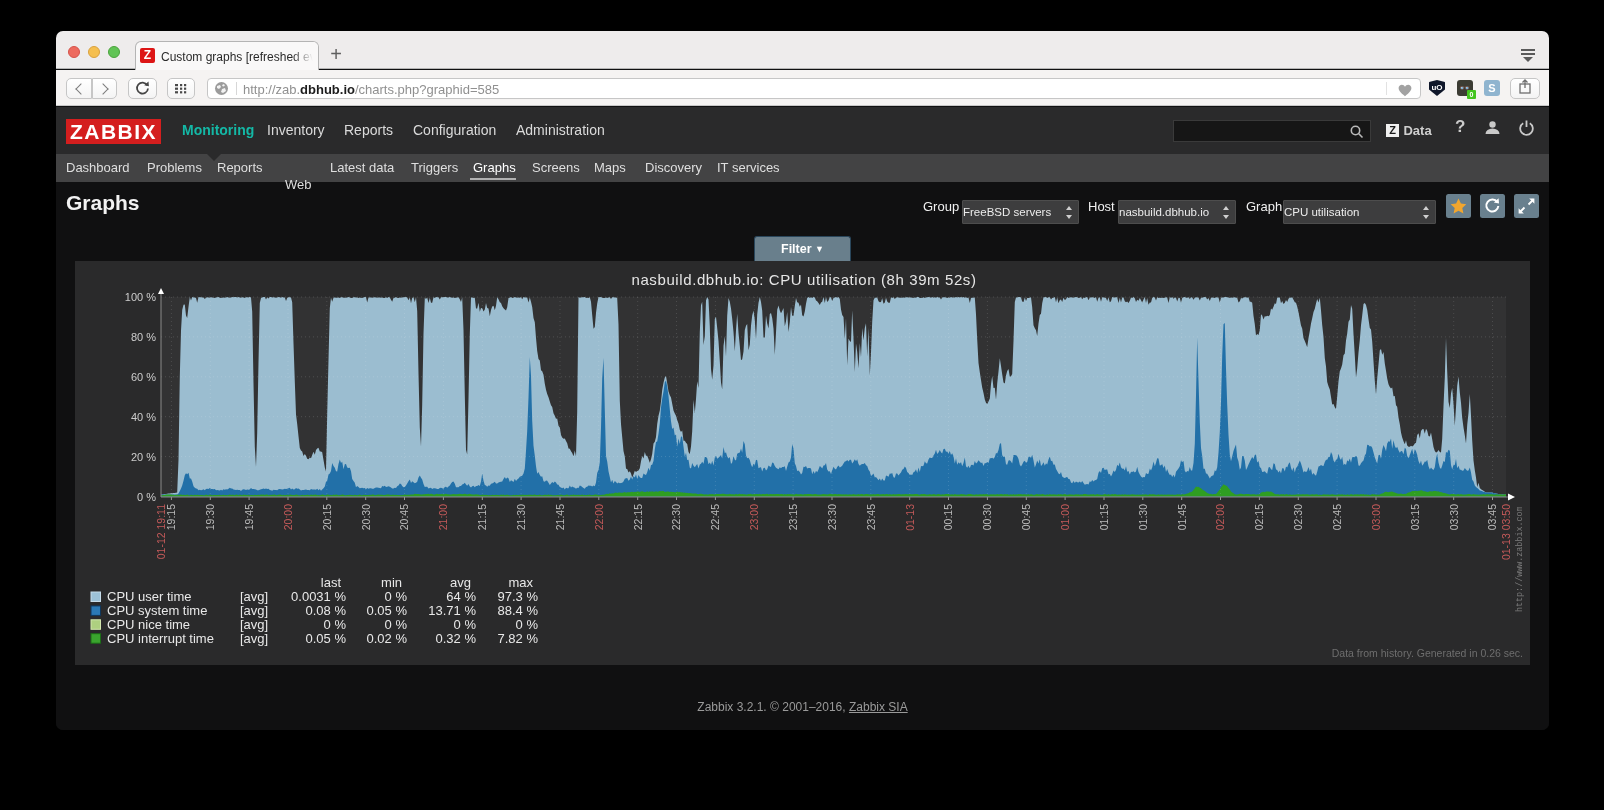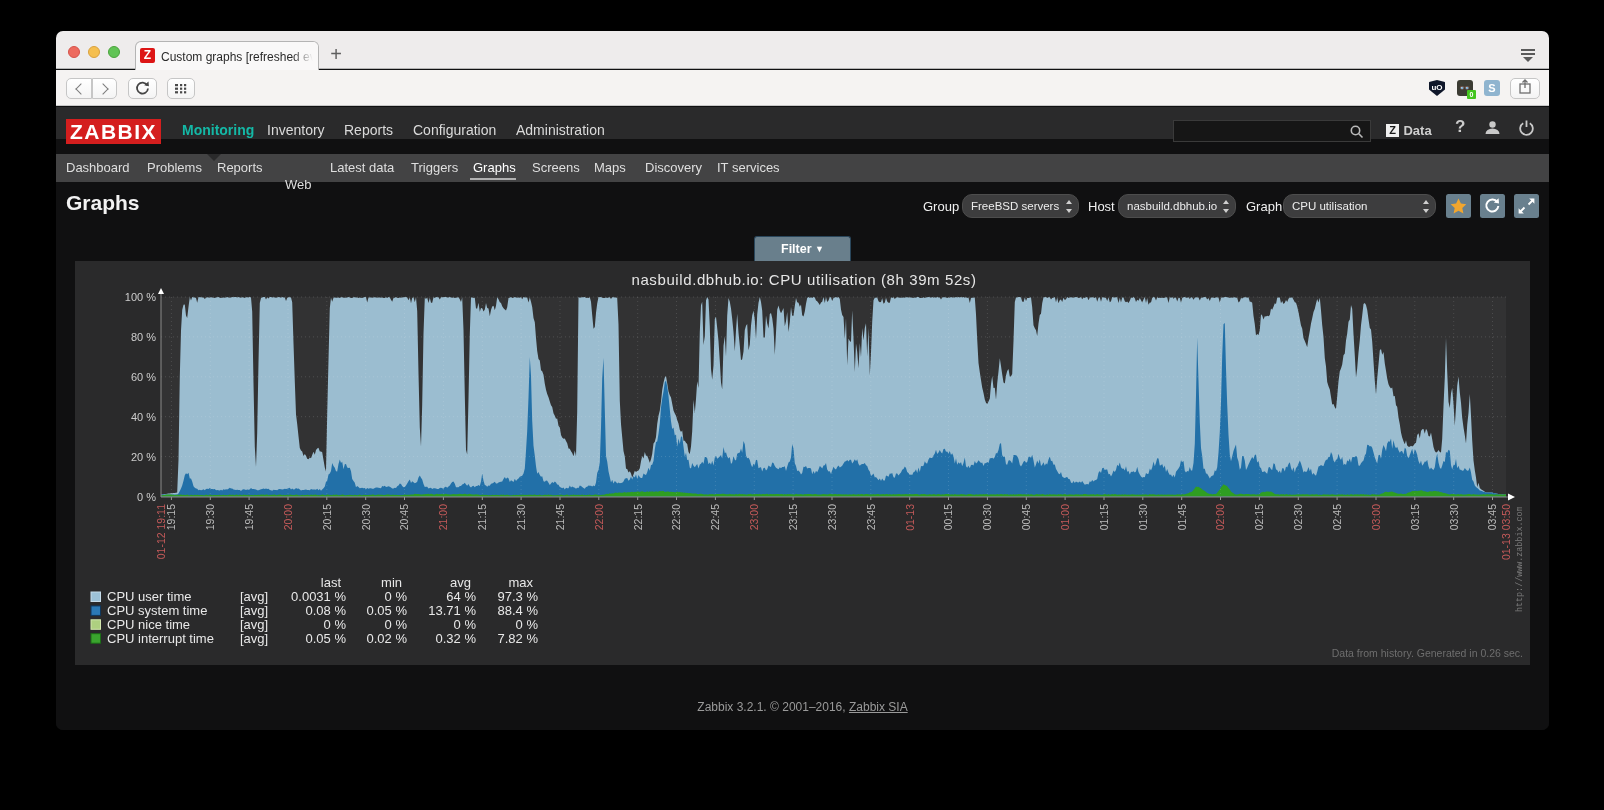--- a/index.html
+++ b/index.html
@@ -58,41 +58,41 @@
 .ext { position:absolute; top:10px; width:16px; height:16px; font-size:11px;
   text-align:center; line-height:16px; border-radius:3px; }
 #ext1 { left:1373px; background:#0f172a; color:#fff;
   clip-path:polygon(50% 0, 100% 12%, 100% 60%, 50% 100%, 0 60%, 0 12%); font-size:8px; font-weight:bold; line-height:15px; }
 #ext2 { left:1401px; background:#3c3c34; color:#7fe050; font-size:9px; font-weight:bold; }
 #ext2 .badge { position:absolute; right:-3px; bottom:-3px; width:9px; height:9px;
   background:#44c520; color:#fff; font-size:7px; line-height:9px; border-radius:1px; }
 #ext3 { left:1428px; background:#8fb4cf; color:#fff; font-weight:bold; font-size:11px; }
 
 #zpage { position:absolute; left:0; top:76px; width:100%; height:623px; background:#101011; }
-#zhead { position:absolute; left:0; top:0; width:100%; height:32px; background:#2a2a2b; }
+#zhead { position:absolute; left:0; top:0; width:100%; height:47px; background:#2a2a2b; }
 #zlogo { position:absolute; left:10px; top:12px; width:95px; height:25px; background:#d41e1e;
   color:#fff; font-size:21px; font-weight:bold; text-align:center; line-height:25px;
   letter-spacing:1.5px; }
 .mnav { position:absolute; top:15px; font-size:14px; color:#dadada; }
 .mnav.sel { color:#14b8a6; font-weight:bold; }
 #zsearch { position:absolute; left:1117px; top:12.5px; width:198px; height:22.5px;
   background:#161616; border:1px solid #3a3a3a; }
 #zsearch svg { position:absolute; right:5px; top:3px; }
 .hicon { position:absolute; top:12px; color:#cccccc; }
 #zsub { position:absolute; left:0; top:47px; width:100%; height:27.5px; background:#434344; }
 #notch { position:absolute; left:150.5px; top:47px; width:0; height:0;
   border-left:7px solid transparent; border-right:7px solid transparent;
   border-top:7px solid #2a2a2b; }
 .snav { position:absolute; top:6px; font-size:13px; color:#dfdfdf; }
 .snav.sel { color:#fff; }
 #gunder { position:absolute; left:414px; top:23.5px; width:46px; height:2.5px; background:#b0b0b0; }
 #h1 { position:absolute; left:10px; top:84px; font-size:21px; font-weight:bold; color:#f2f2f2; }
 .clabel { position:absolute; top:92px; font-size:13px; color:#f0f0f0; }
-.csel { position:absolute; top:87px; height:24px; background:#3d3d3e; border:1px solid #4d4d4d;
-  border-radius:10px; font-size:11.5px; color:#ececec; line-height:22px; padding-left:8px; }
+.csel { position:absolute; top:93px; height:24px; background:#3d3d3e; border:1px solid #4d4d4d;
+  border-radius:1px; font-size:11.5px; color:#ececec; line-height:22px; }
 .csel .ud { position:absolute; right:6px; top:5px; width:7px; height:13px; }
 .csel .ud:before { content:""; position:absolute; left:1px; top:0; width:0; height:0;
   border-left:3.5px solid transparent; border-right:3.5px solid transparent;
   border-bottom:4.5px solid #cfcfcf; }
 .csel .ud:after { content:""; position:absolute; left:1px; bottom:0; width:0; height:0;
   border-left:3.5px solid transparent; border-right:3.5px solid transparent;
   border-top:4.5px solid #cfcfcf; }
 .cbtn { position:absolute; top:87px; width:25px; height:24px; background:#69808e;
   border-radius:2.5px; }
 #fbtn { position:absolute; left:698px; top:128.5px; width:97px; height:26px;
@@ -146,20 +146,35 @@
             <rect x="12" y="5" width="2.2" height="2.2"></rect>
             <rect x="16" y="5" width="2.2" height="2.2"></rect>
       <rect x="7" y="8.6" width="3" height="2.2"></rect>
             <rect x="12" y="8.6" width="2.2" height="2.2"></rect>
             <rect x="16" y="8.6" width="2.2" height="2.2"></rect>
       <rect x="7" y="12.2" width="3" height="2.2"></rect>
             <rect x="12" y="12.2" width="2.2" height="2.2"></rect>
             <rect x="16" y="12.2" width="2.2" height="2.2"></rect>
       </g>
         </svg>
+    </div>
+    <div id="urlbar">
+      <div class="globe"><svg width="13" height="13" viewBox="0 0 13 13">
+            <g fill="#f2f2f2">
+              <path d="M2 3 L5 2 L6 4 L4 6 L2 5 Z"></path>
+              <path d="M7 6 L10 5 L11 8 L8 10 L6 9 Z"></path>
+              <path d="M8 1 L10 2 L9 3.5 L7 3 Z"></path>
+            </g>
+          </svg></div>
+      <div class="sep"></div>
+      <div class="utext">http://zab.<b>dbhub.io</b>/charts.php?graphid=585</div>
+      <div class="hsep"></div>
+      <div class="heart"><svg width="14" height="13" viewBox="0 0 14 13">
+            <path d="M7 12.2 C2.2 8.6 0.6 6.4 0.6 4.1 C0.6 2.2 2.1 0.8 3.9 0.8 C5.2 0.8 6.4 1.6 7 2.8 C7.6 1.6 8.8 0.8 10.1 0.8 C11.9 0.8 13.4 2.2 13.4 4.1 C13.4 6.4 11.8 8.6 7 12.2 Z" fill="#a2a2a2"></path>
+          </svg></div>
     </div>
     <div class="ext" id="ext1">uO</div>
     <div class="ext" id="ext2">👓<div class="badge">0</div></div>
     <div class="ext" id="ext3">S</div>
     <div id="share"><svg width="12" height="15" viewBox="0 0 12 15">
           <g fill="none" stroke="#6e6e6e" stroke-width="1.3">
             <rect x="1" y="5" width="10" height="9"></rect>
             <path d="M6 9 L6 1.2 M3.5 3.5 L6 1 L8.5 3.5"></path>
           </g>
         </svg></div>

